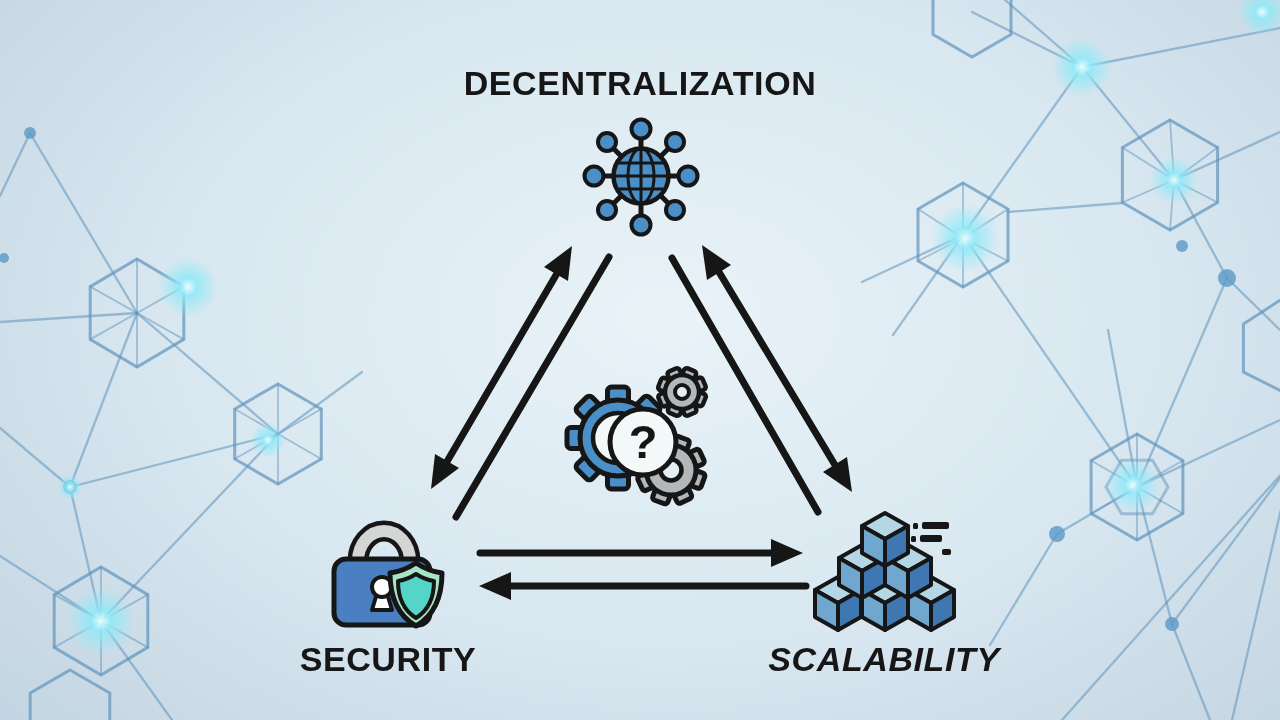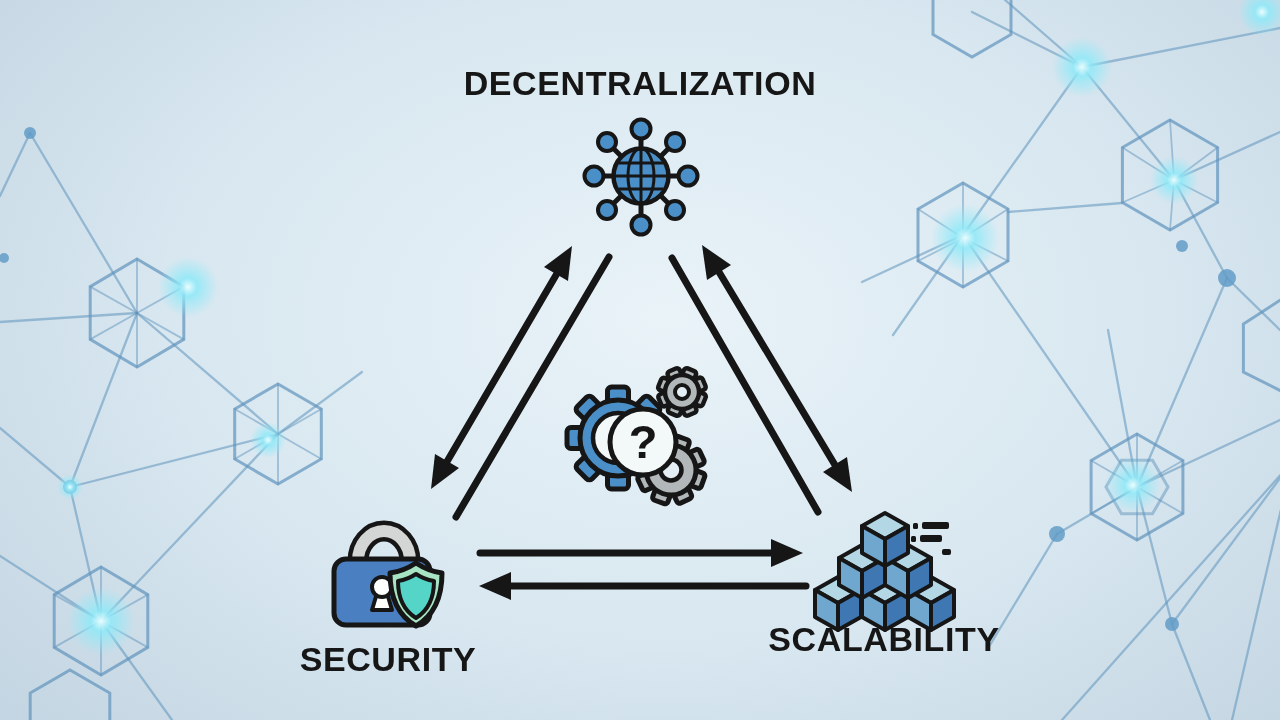--- a/index.html
+++ b/index.html
@@ -331,15 +331,15 @@
       <rect x="101" y="13" width="5" height="6" rx="1.5"></rect>
       <rect x="110" y="12" width="27" height="7" rx="2"></rect>
       <rect x="99" y="26" width="5" height="6" rx="1.5"></rect>
       <rect x="108" y="25" width="22" height="7" rx="2"></rect>
       <rect x="130" y="39" width="9" height="6" rx="2"></rect>
     </g>
   </svg>
 
   <div class="label" style="left:388px;top:640px;">SECURITY</div>
   <div class="label" style="left:640px;top:64px;">DECENTRALIZATION</div>
-  <div class="label" style="left:884px;top:620px;">SCALABILITY</div>
+  <div class="label" style="left:884px;top:640px;font-style:italic;">SCALABILITY</div>
 
 </div>
 
 </body></html>

